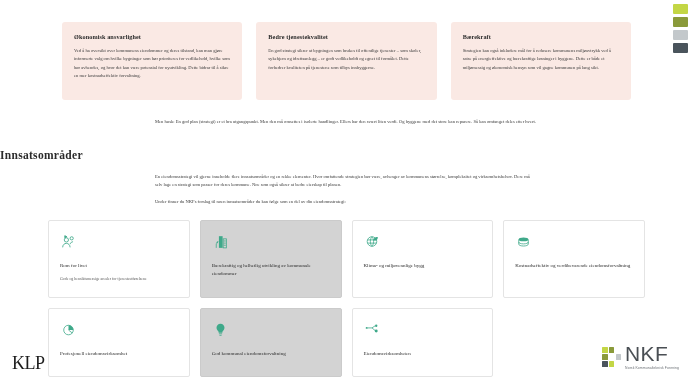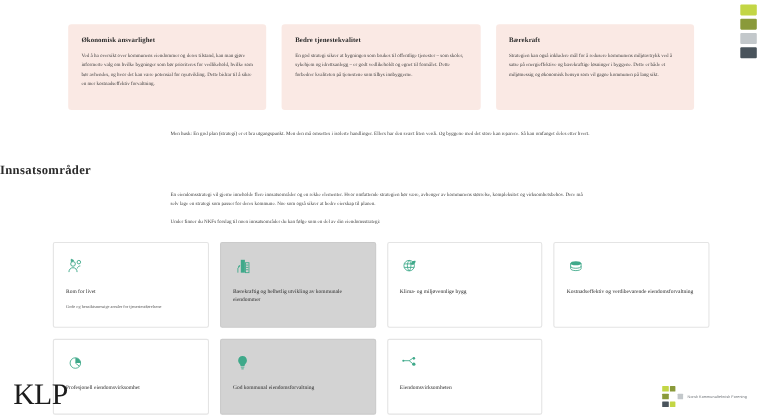--- a/index.html
+++ b/index.html
@@ -105,21 +105,21 @@
     line-height: 1.8;
     color: #5a5a5a;
     margin-top: 6px;
   }
 
   
   .klp-logo {
     position: absolute;
     left: 12px;
     bottom: 8px;
-    font-size: 27px;
+    font-size: 18px;
     letter-spacing: -0.5px;
     color: #1c1c1c;
     font-family: "Liberation Serif", serif;
   }
 
   .nkf-logo {
     position: absolute;
     right: 14px;
     bottom: 12px;
     display: flex;
@@ -299,15 +299,16 @@
       <span style="background: rgb(138, 154, 58);"></span>
       <span style="background: transparent;"></span>
       <span style="background: rgb(138, 154, 58);"></span>
       <span style="background: transparent;"></span>
       <span style="background: rgb(195, 200, 203);"></span>
       <span style="background: rgb(74, 84, 92);"></span>
       <span style="background: rgb(195, 214, 69);"></span>
       <span style="background: transparent;"></span>
     </div>
   <div class="nkf-text">
+    <div class="nkf-word">NKF</div>
     <div class="nkf-tag">Norsk Kommunalteknisk Forening</div>
   </div>
 </div>
 
 </body></html>

